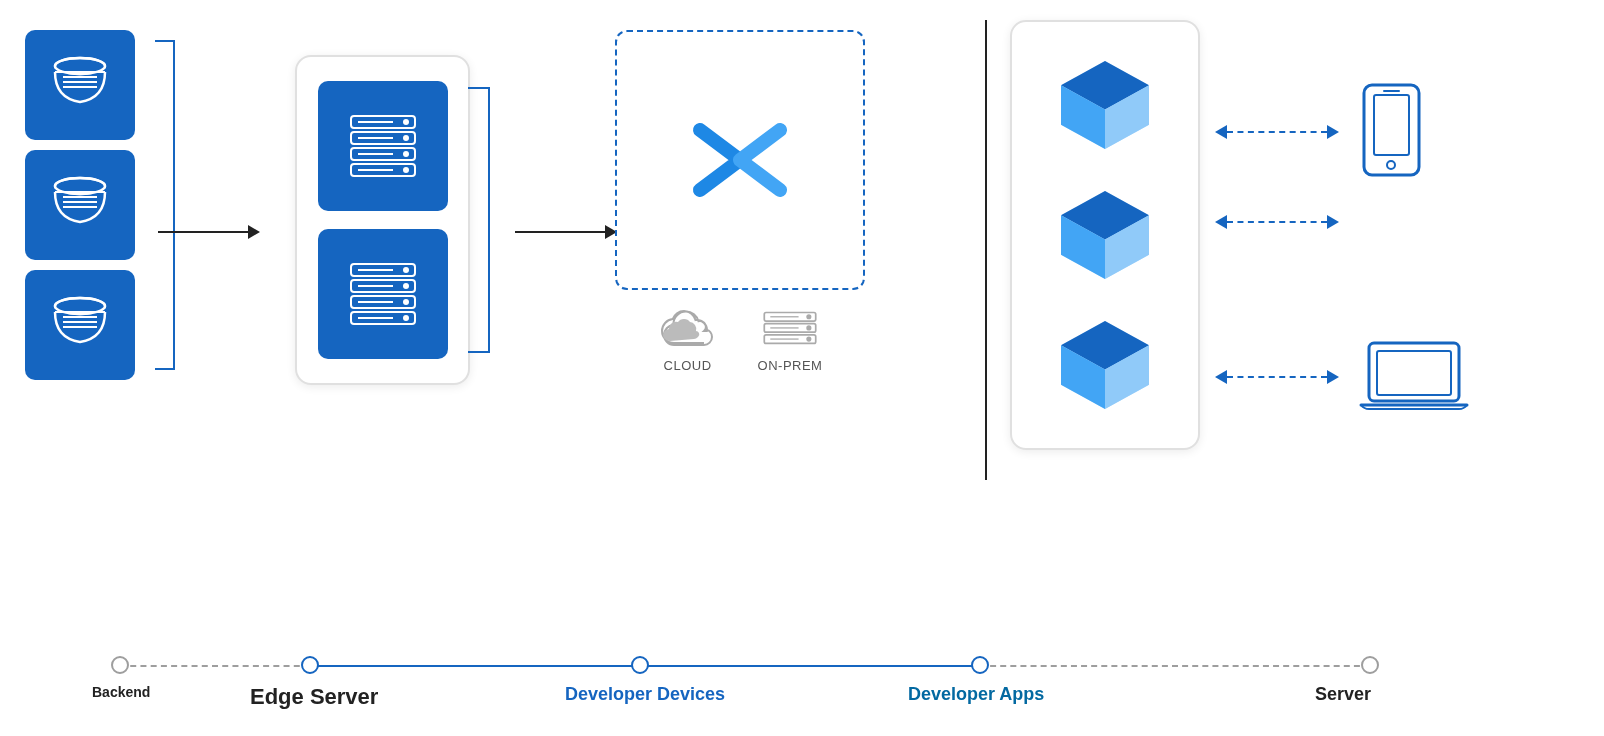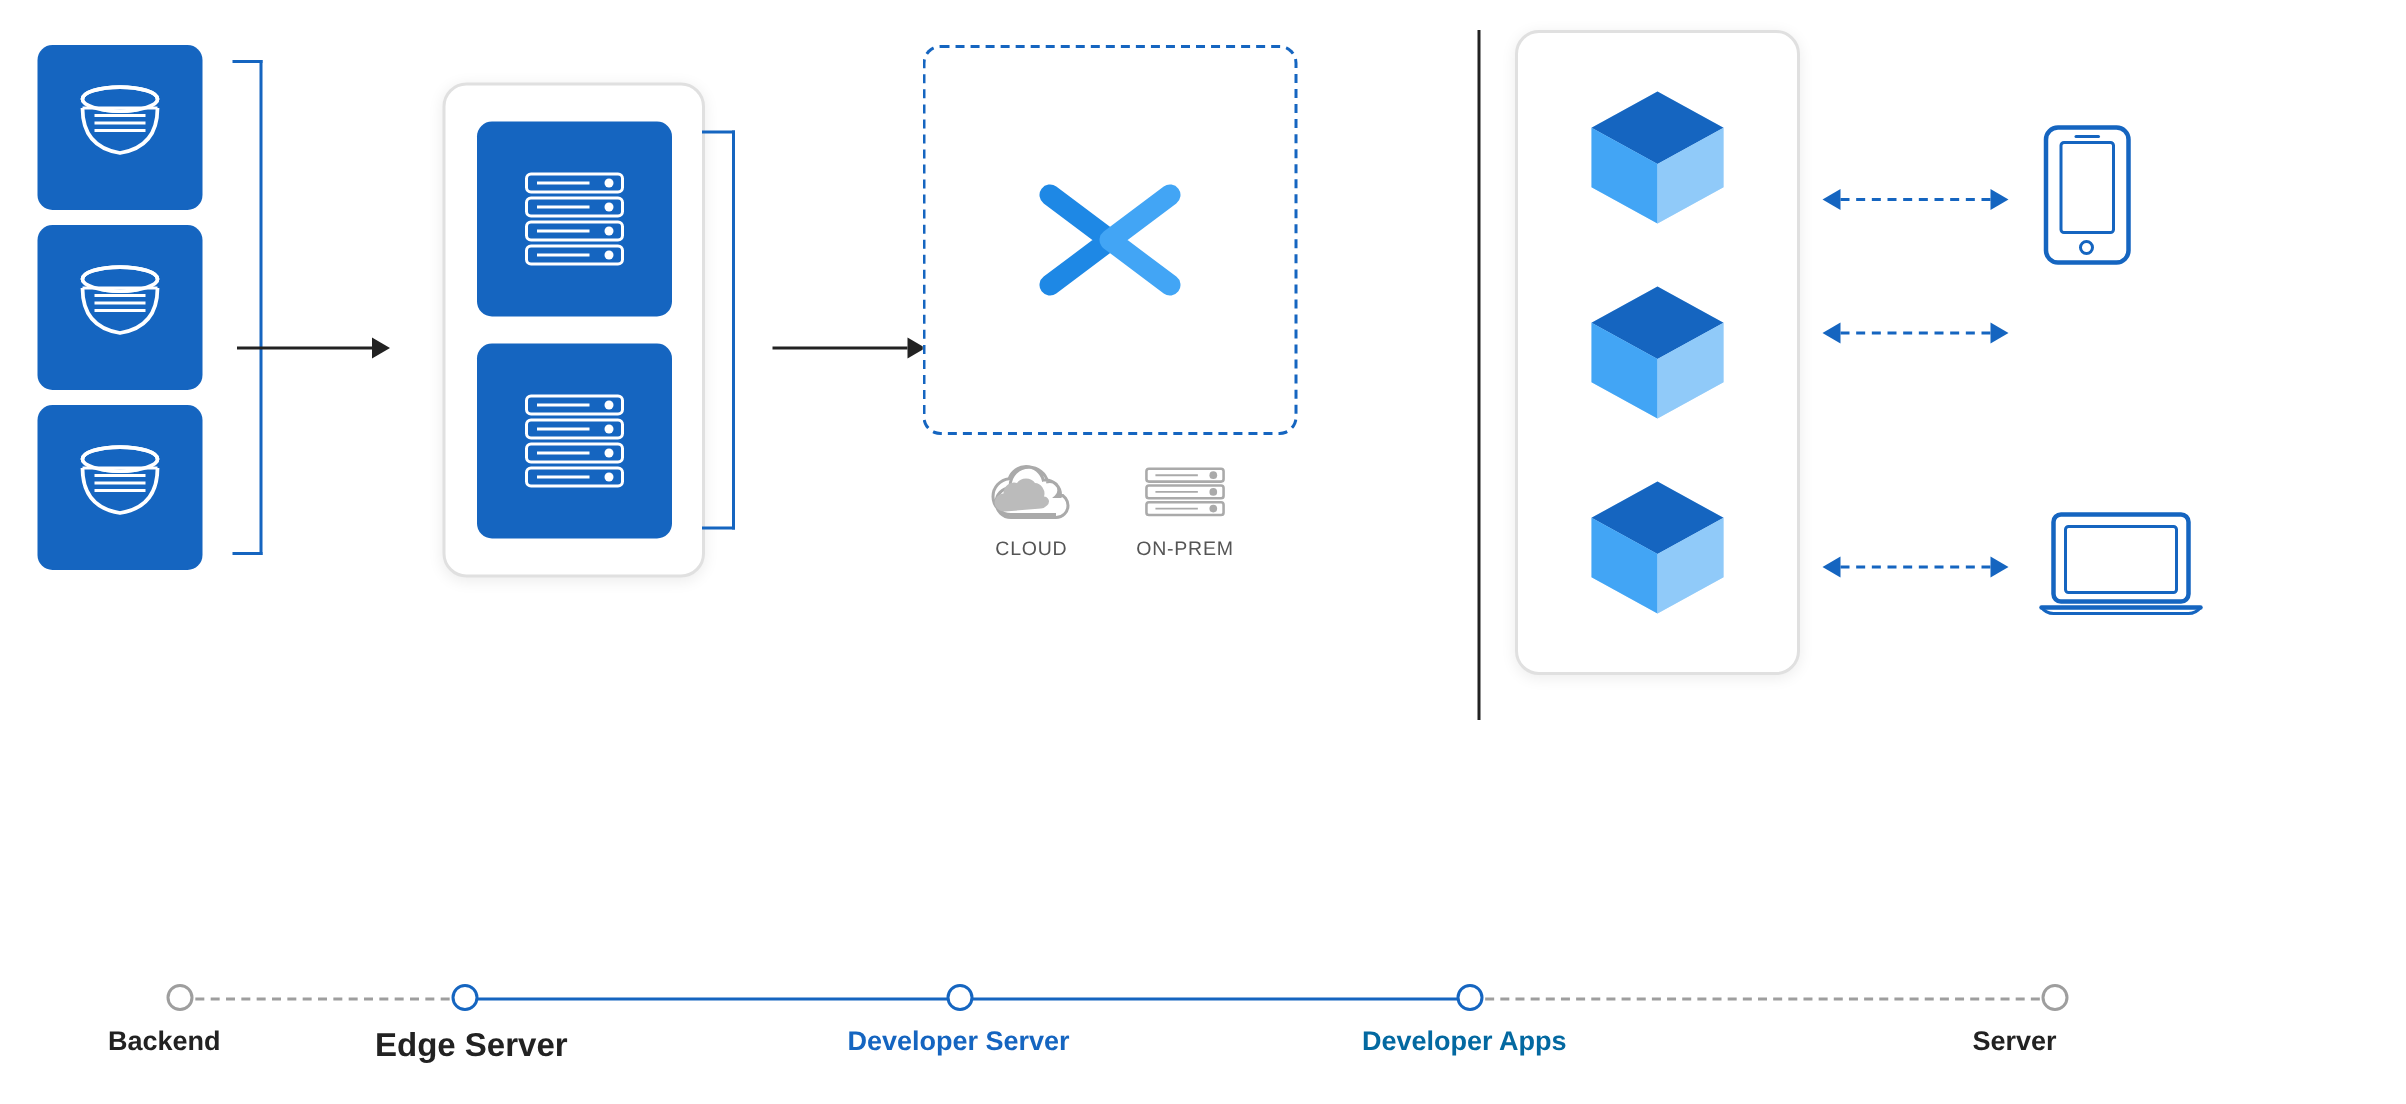--- a/index.html
+++ b/index.html
@@ -469,20 +469,20 @@
     <div style="position:absolute; top:10px; left:91px; width:18px; height:18px; border-radius:50%; border:2.5px solid #9e9e9e; background:white;"></div>
 
     <div style="position:absolute; top:10px; left:281px; width:18px; height:18px; border-radius:50%; border:2.5px solid #1565C0; background:white;"></div>
 
     <div style="position:absolute; top:10px; left:611px; width:18px; height:18px; border-radius:50%; border:2.5px solid #1565C0; background:white;"></div>
 
     <div style="position:absolute; top:10px; left:951px; width:18px; height:18px; border-radius:50%; border:2.5px solid #1565C0; background:white;"></div>
 
     <div style="position:absolute; top:10px; left:1341px; width:18px; height:18px; border-radius:50%; border:2.5px solid #9e9e9e; background:white;"></div>
 
-    <span style="position:absolute; top:38px; left:52px; font-size:18px; font-weight:700; color:#222; white-space:nowrap;">Backend</span>
+    <span style="position:absolute; top:38px; left:72px; font-size:14px; font-weight:700; color:#222; white-space:nowrap;">Backend</span>
     <span style="position:absolute; top:38px; left:230px; font-size:22px; font-weight:700; color:#222; white-space:nowrap;">Edge Server</span>
-    <span style="position:absolute; top:38px; left:545px; font-size:18px; font-weight:700; color:#1565C0; white-space:nowrap;">Developer Server</span>
+    <span style="position:absolute; top:38px; left:545px; font-size:18px; font-weight:700; color:#1565C0; white-space:nowrap;">Developer Devices</span>
     <span style="position:absolute; top:38px; left:888px; font-size:18px; font-weight:700; color:#0369a1; white-space:nowrap;">Developer Apps</span>
     <span style="position:absolute; top:38px; left:1295px; font-size:18px; font-weight:700; color:#222; white-space:nowrap;">Server</span>
   </div>
 
 </div>
 
 </body></html>

